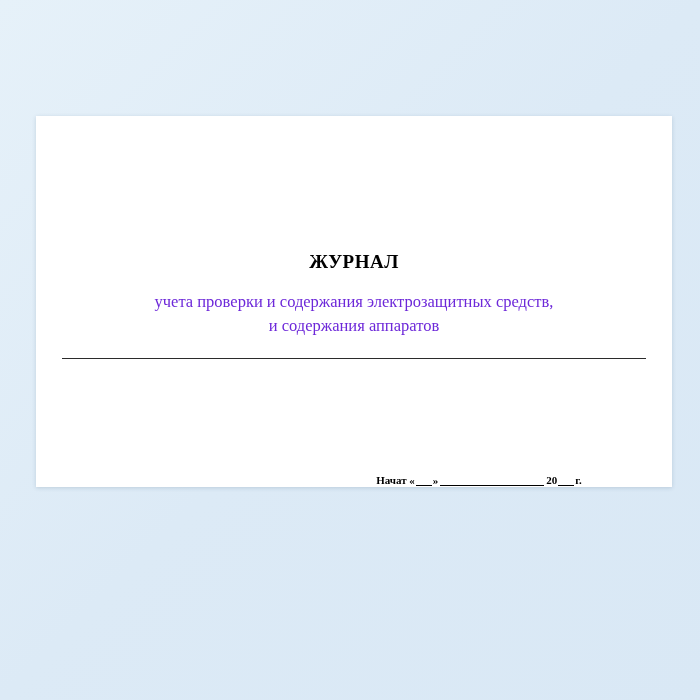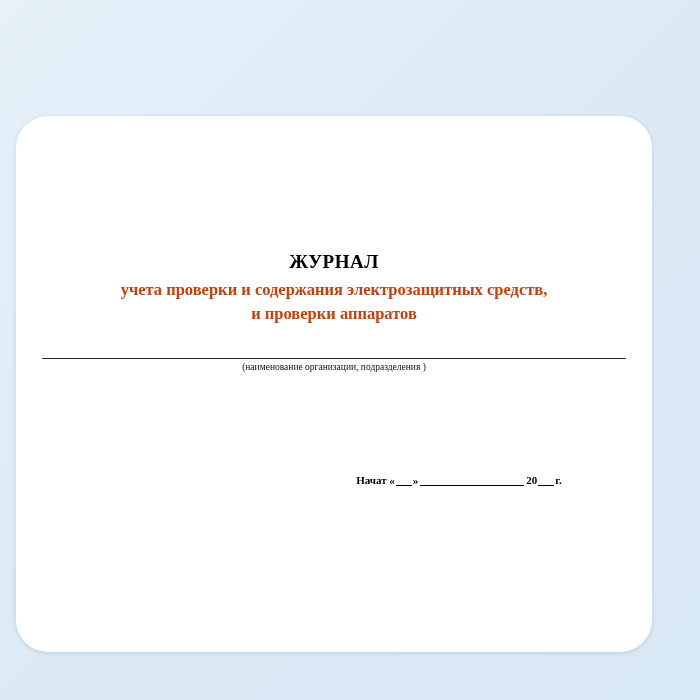--- a/index.html
+++ b/index.html
@@ -14,47 +14,46 @@
     overflow: hidden;
   }
   #stage {
     position: relative;
     width: 700px;
     height: 700px;
     background: linear-gradient(135deg, #e6f1f9 0%, #dceaf6 50%, #d9e8f5 100%);
   }
   .page-sheet {
     position: absolute;
-    left: 16px;
+    left: 36px;
     top: 116px;
     width: 636px;
-    height: 536px;
+    height: 371px;
     background: #ffffff;
     box-shadow: 0 1px 4px rgba(40,70,100,0.18);
-    border-radius: 32px;
   }
   .title-block {
     position: absolute;
     left: 0;
     top: 134px;
     width: 100%;
     text-align: center;
   }
   .doc-title {
     font-size: 19px;
     font-weight: bold;
     letter-spacing: 0.5px;
     color: #000;
     line-height: 1.25;
   }
   .doc-subtitle {
-    margin-top: 4px;
+    margin-top: 16px;
     font-size: 16.5px;
-    font-weight: bold;
-    color: #c2410c;
+    font-weight: normal;
+    color: #6d28d9;
     line-height: 1.45;
   }
   .org-line-wrap {
     position: absolute;
     left: 26px;
     top: 242px;
     width: 584px;
   }
   .org-rule {
     border-bottom: 1px solid #2b2b2b;
@@ -102,27 +101,26 @@
 <body>
 
 <div id="stage">
 
   <div class="page-sheet">
 
     <div class="title-block">
       <div class="doc-title">ЖУРНАЛ</div>
       <div class="doc-subtitle">
         <div>учета проверки и содержания электрозащитных средств,</div>
-        <div>и проверки аппаратов</div>
+        <div>и содержания аппаратов</div>
       </div>
     </div>
 
     <div class="org-line-wrap">
       <div class="org-rule"></div>
-      <div class="org-caption">(наименование организации, подразделения )</div>
     </div>
 
     <div class="dates-block">
 
       <div class="date-row">
         <span>Начат</span>
         <span>«</span><span class="small-fill"></span><span>»</span><span class="fill"></span><span>20</span><span class="small-fill"></span><span>г.</span>
       </div>
 
 

